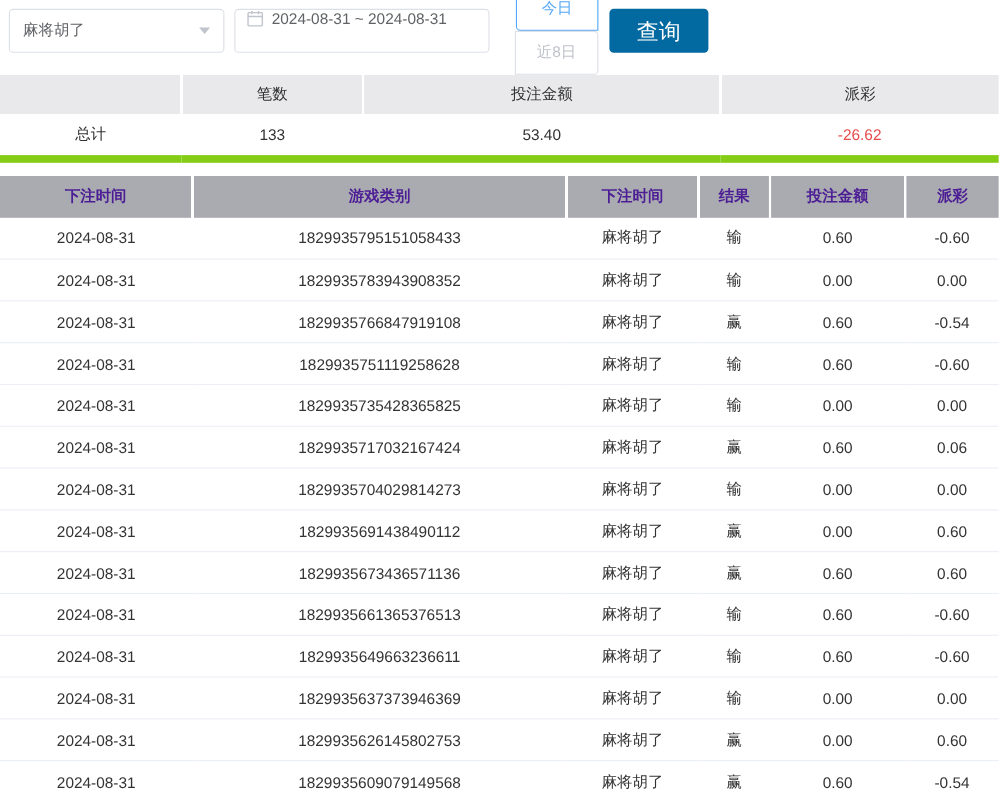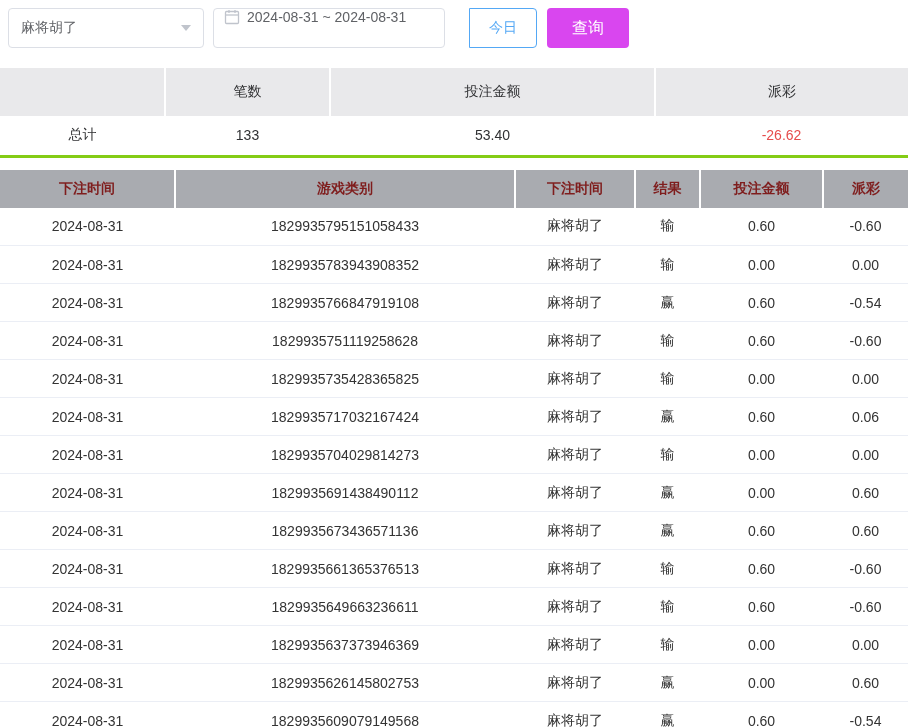--- a/index.html
+++ b/index.html
@@ -30,39 +30,39 @@
   .btn-group { display: flex; margin-left: 24px; flex-direction: column; }
   .btn-group button {
     height: 40px; padding: 0 19px; background: #fff; border: 1px solid #dcdfe6;
     color: #bfc3c9; font-size: 14px; cursor: pointer; margin-left: -1px;
     font-family: inherit;
   }
   .btn-group button:first-child { border-radius: 4px 0 0 4px; margin-left: 0; }
   .btn-group button:last-child { border-radius: 0 4px 4px 0; }
   .btn-group button.active { color: #54a8f5; border-color: #54a8f5; position: relative; z-index: 2; }
   .query-btn {
-    margin-left: 10px; height: 40px; padding: 0 25px; background: #d946ef; border: none;
-    border-radius: 4px; color: #fff; font-size: 16px; cursor: pointer; font-family: inherit;
+    margin-left: 10px; height: 40px; padding: 0 25px; background: #0369a1; border: none;
+    border-radius: 4px; color: #fff; font-size: 20px; cursor: pointer; font-family: inherit;
   }
 
   
   table { border-collapse: collapse; width: 908px; table-layout: fixed; }
   th, td { text-align: center; overflow: hidden; white-space: nowrap; }
 
   .summary { margin-top: 20px; }
   .summary thead th {
-    background: #e9e9eb; height: 48px; font-weight: normal; color: #303133;
+    background: #e9e9eb; height: 36px; font-weight: normal; color: #303133;
     border-right: 2px solid #fff;
   }
   .summary thead th:last-child { border-right: none; }
-  .summary tbody td { height: 40px; border-bottom: 3px solid #84cc16; background: #fff; }
+  .summary tbody td { height: 40px; border-bottom: 7px solid #84cc16; background: #fff; }
 
   .bets { margin-top: 12px; }
   .bets thead th {
-    background: #a9abb0; color: #7f1d1d; height: 38px; font-weight: bold;
+    background: #a9abb0; color: #4c1d95; height: 38px; font-weight: bold;
     border-right: 2px solid #fff;
     font-family: Liberation Mono, monospace;
   }
   .bets thead th:last-child { border-right: none; }
   .bets tbody td { height: 38px; border-bottom: 1px solid #ebeef5; color: #333; }
 
   .neg { color: #e64c4c; }
 </style>
 </head>
 <body>
@@ -82,20 +82,21 @@
           <line x1="1.5" y1="6" x2="14.5" y2="6"></line>
           <line x1="5" y1="1" x2="5" y2="4"></line>
           <line x1="11" y1="1" x2="11" y2="4"></line>
         </svg>
       </span>
       <span>2024-08-31 ~ 2024-08-31</span>
     </div>
 
     <div class="btn-group">
       <button class="active">今日</button>
+      <button>近8日</button>
     </div>
 
     <button class="query-btn">查询</button>
   </div>
 
   <table class="summary">
     <colgroup>
         <col style="width:165px">
         <col style="width:165px">
         <col style="width:325px">

